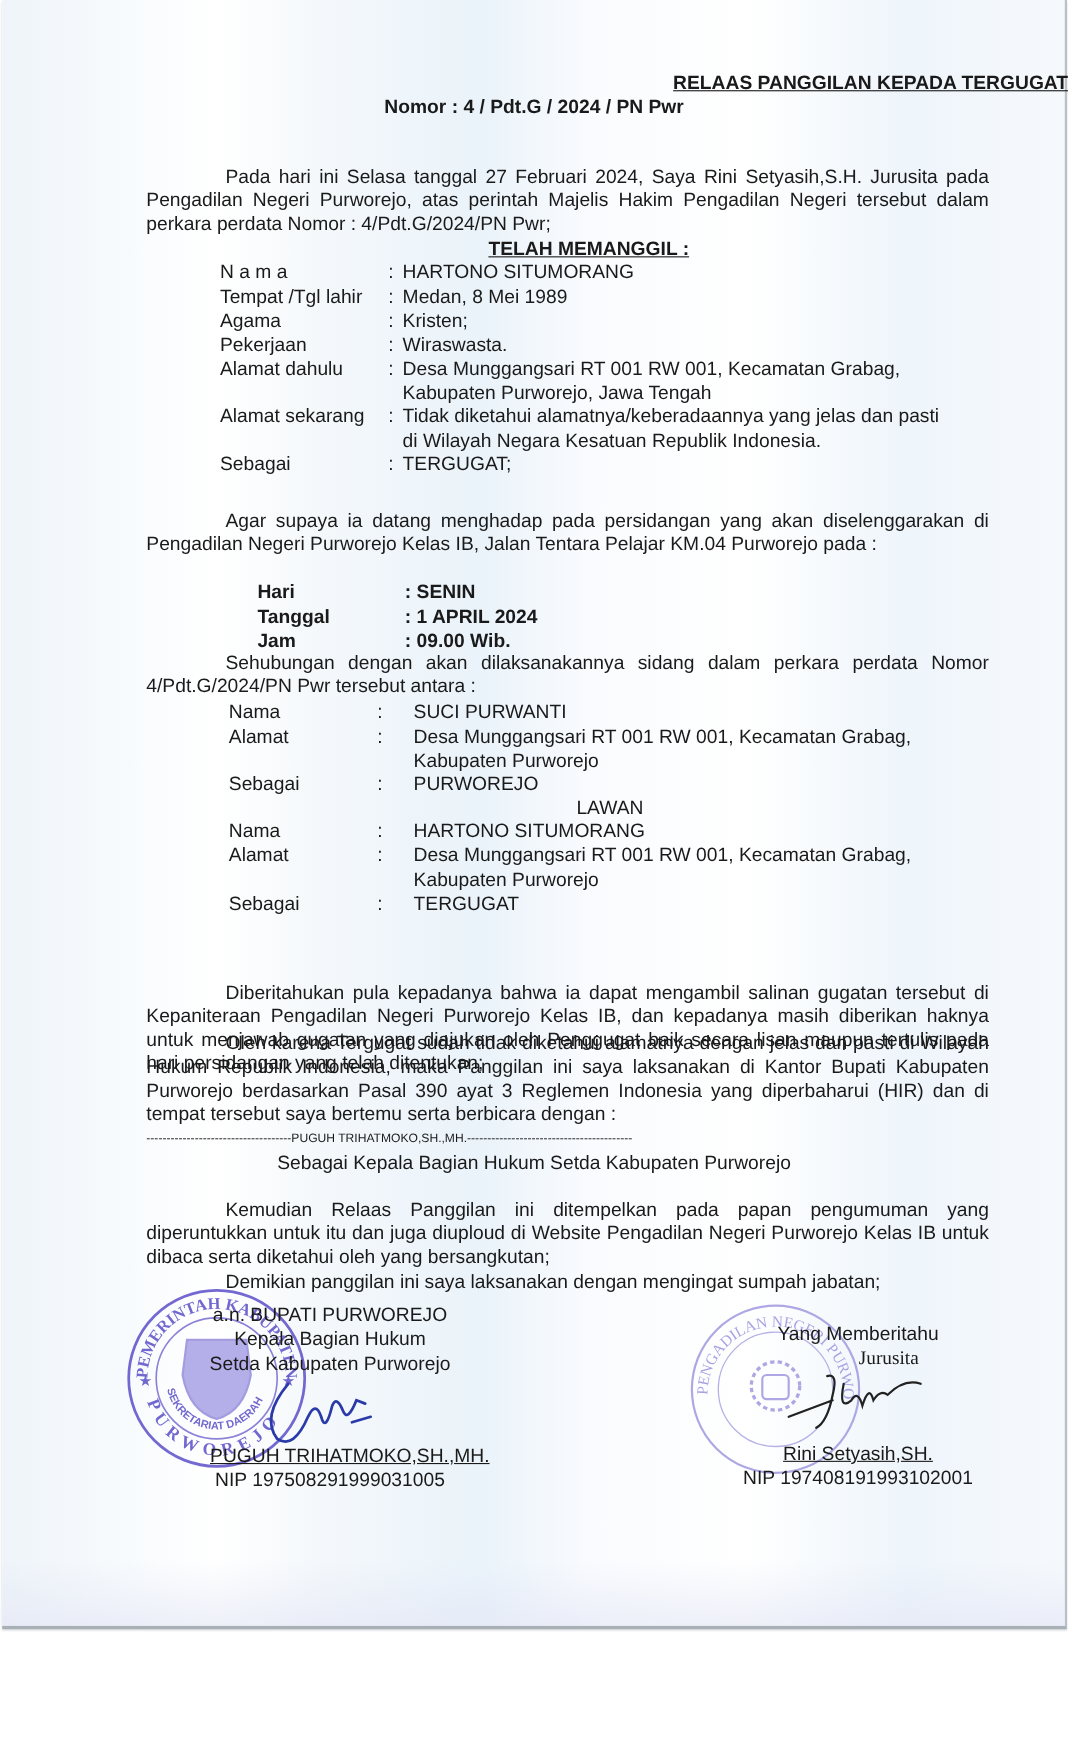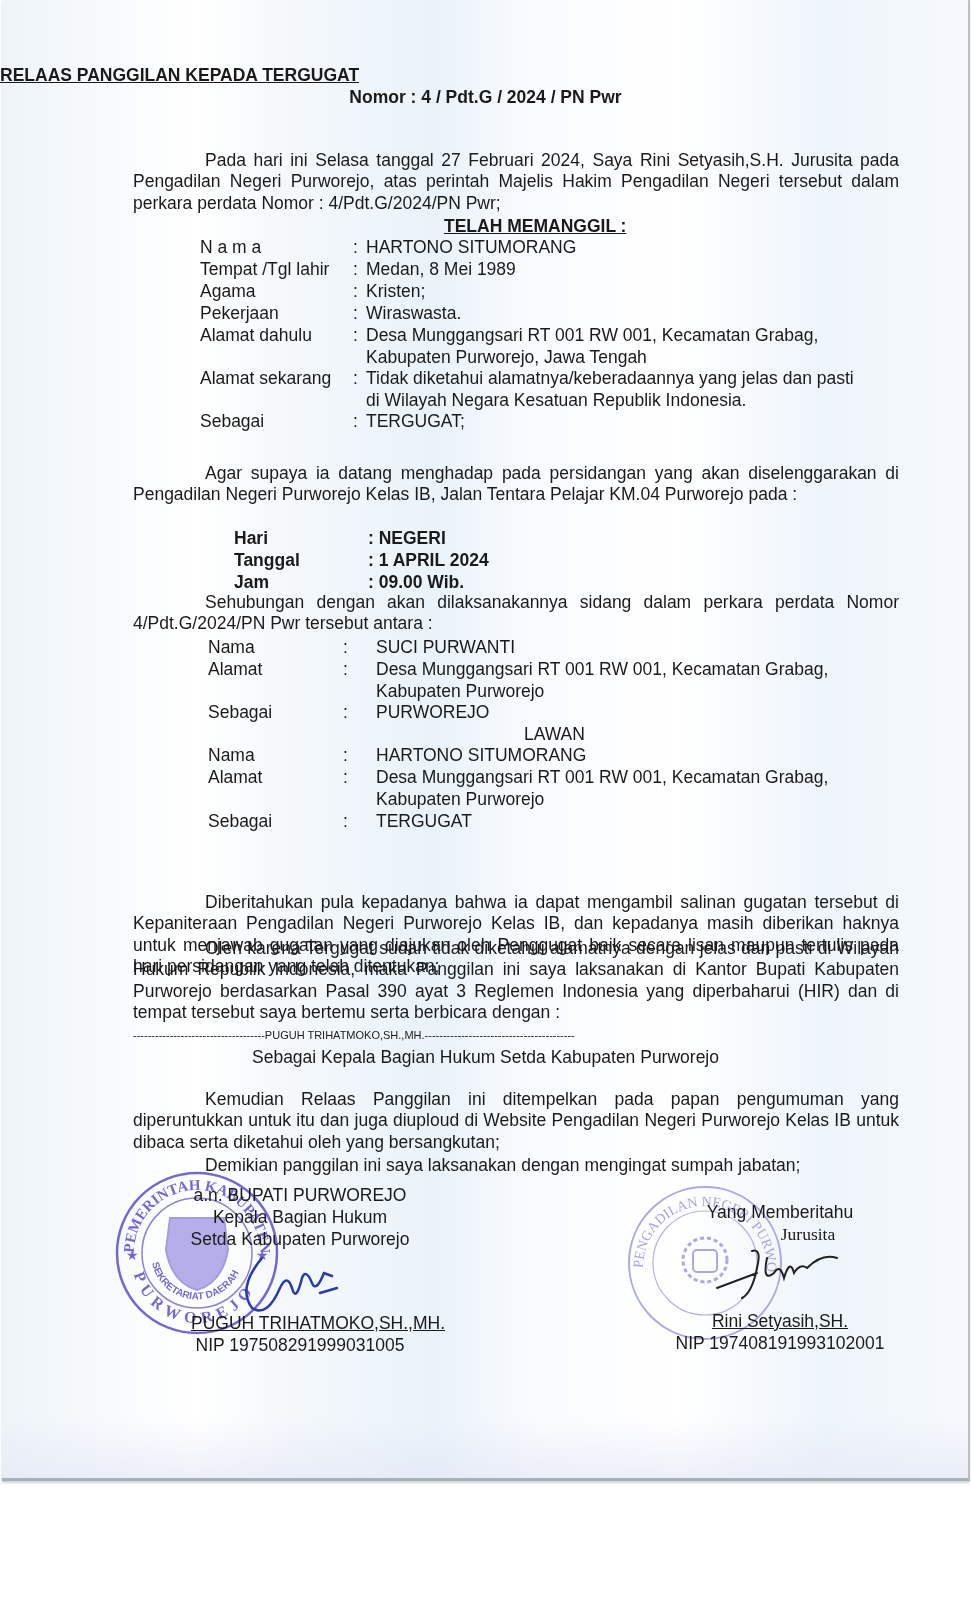--- a/index.html
+++ b/index.html
@@ -11,21 +11,21 @@
       position: absolute; left: 2px; top: 0; width: 966px; height: 1478px;
       background: linear-gradient(90deg, #eef4f9 0%, #f8fbfd 12%, #ffffff 20%, #f4f8fb 30%, #eaf3fa 45%, #f9fbfe 55%, #ffffff 70%, #eef5fb 85%, #f6f9fc 100%);
       border-right: 2px solid #b9c0c6; border-bottom: 3px solid #a9b0b6;
       box-shadow: 0 2px 2px rgba(120,130,140,0.35);
     }
     .sheet::after {
       content: ""; position: absolute; left: 0; right: 0; bottom: 0; height: 60px;
       background: linear-gradient(180deg, rgba(255,255,255,0) 0%, rgba(225,228,245,0.55) 100%);
     }
     .abs { position: absolute; white-space: nowrap; font-size: 17.5px; line-height: 22px; }
-    .title { font-weight: bold; font-size: 17.5px; text-decoration: underline; left: 0; width: 971px; text-align: left; }
+    .title { font-weight: bold; font-size: 17.5px; text-decoration: underline; left: 0; width: 971px; text-align: right; }
     .subtitle { font-weight: bold; font-size: 17.5px; left: 0; width: 971px; text-align: center; }
     .para { position: absolute; left: 133px; width: 766px; font-size: 17.5px; line-height: 21.4px; text-align: justify; white-space: normal; }
     .para .indent { display: inline-block; width: 72px; }
     .bold { font-weight: bold; }
     .u { text-decoration: underline; }
     .row { position: absolute; font-size: 17.5px; line-height: 22px; white-space: nowrap; }
     .lbl { position: absolute; }
     .col { position: absolute; }
     .val { position: absolute; }
     .center { text-align: center; }
@@ -82,21 +82,21 @@
     <span class="col" style="left:153px">:</span>
     <span class="val" style="left:166px">TERGUGAT;</span>
   </div>
 </div>
 
 <div class="para" style="top:463px;"><span class="indent"></span><span>Agar supaya ia datang menghadap pada persidangan yang akan diselenggarakan di Pengadilan Negeri Purworejo Kelas IB, Jalan Tentara Pelajar KM.04 Purworejo pada :</span></div>
 
 <div>
   <div class="row bold" style="top:527px;left:234px;">
     <span class="lbl" style="left:0">Hari</span>
-    <span class="val" style="left:134px">: NEGERI</span>
+    <span class="val" style="left:134px">: SENIN</span>
   </div>
   <div class="row bold" style="top:549px;left:234px;">
     <span class="lbl" style="left:0">Tanggal</span>
     <span class="val" style="left:134px">: 1  APRIL  2024</span>
   </div>
   <div class="row bold" style="top:571px;left:234px;">
     <span class="lbl" style="left:0">Jam</span>
     <span class="val" style="left:134px">: 09.00 Wib.</span>
   </div>
 </div>

